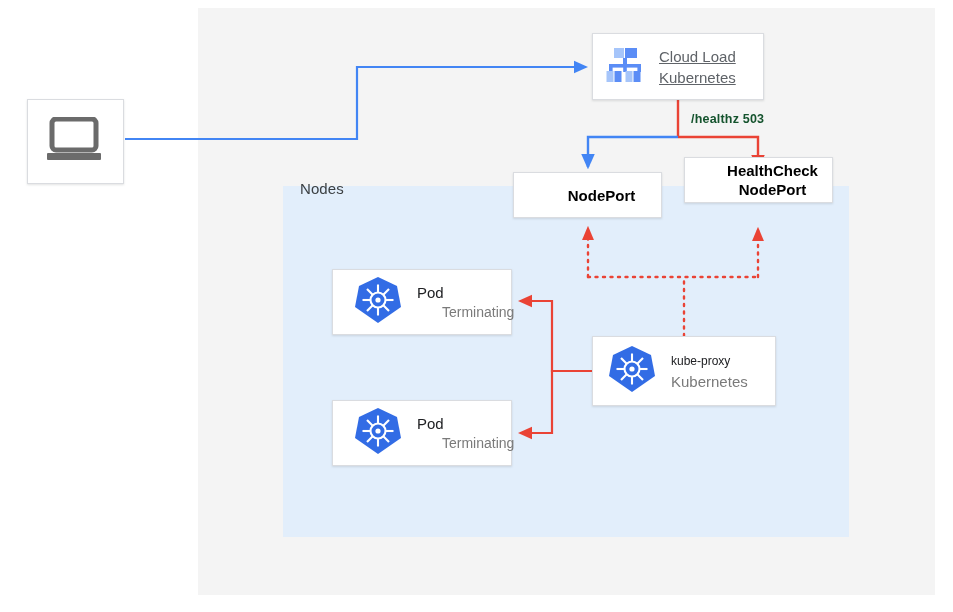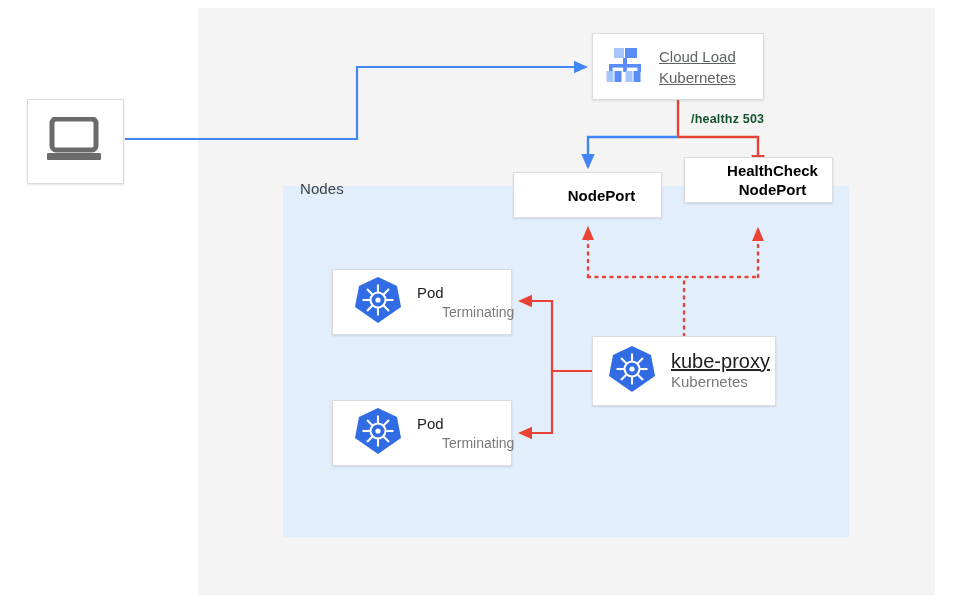--- a/index.html
+++ b/index.html
@@ -97,21 +97,21 @@
     font-size: 15px;
     color: #202124;
     line-height: 20px;
   }
   .node-sub {
     font-size: 14px;
     color: #7a7a7a;
     line-height: 19px;
     margin-left: 25px;
   }
-  .kp-title { font-size: 20px; color: #202124; line-height: 21px; text-decoration: underline; }
+  .kp-title { font-size: 12px; color: #202124; line-height: 21px; }
   .kp-sub { font-size: 15px; color: #7a7a7a; line-height: 20px; }
   .healthz-label {
     position: absolute;
     left: 691px;
     top: 112px;
     font-size: 12.5px;
     font-weight: bold;
     color: #14532d;
     letter-spacing: 0.2px;
   }

